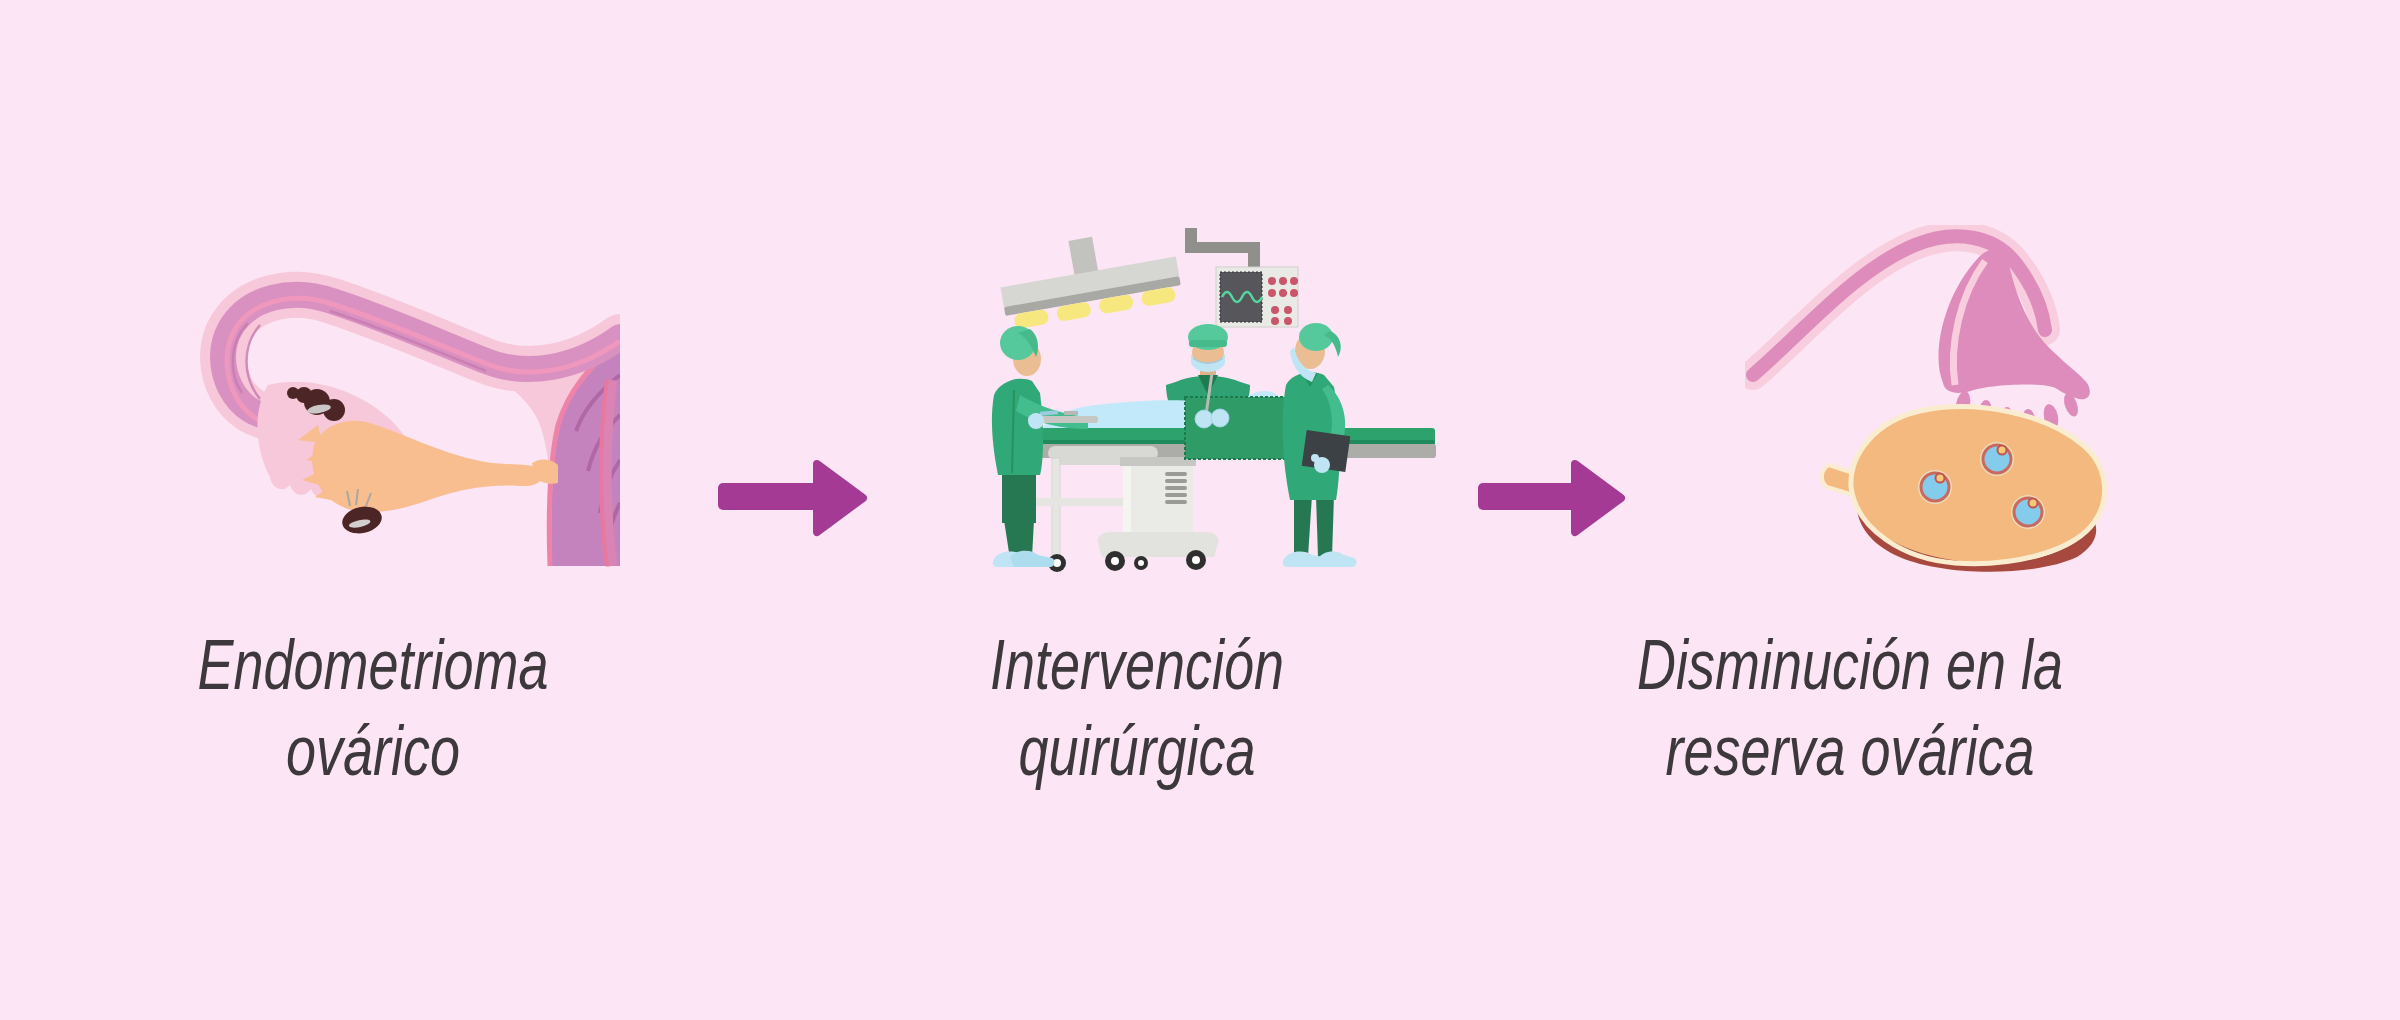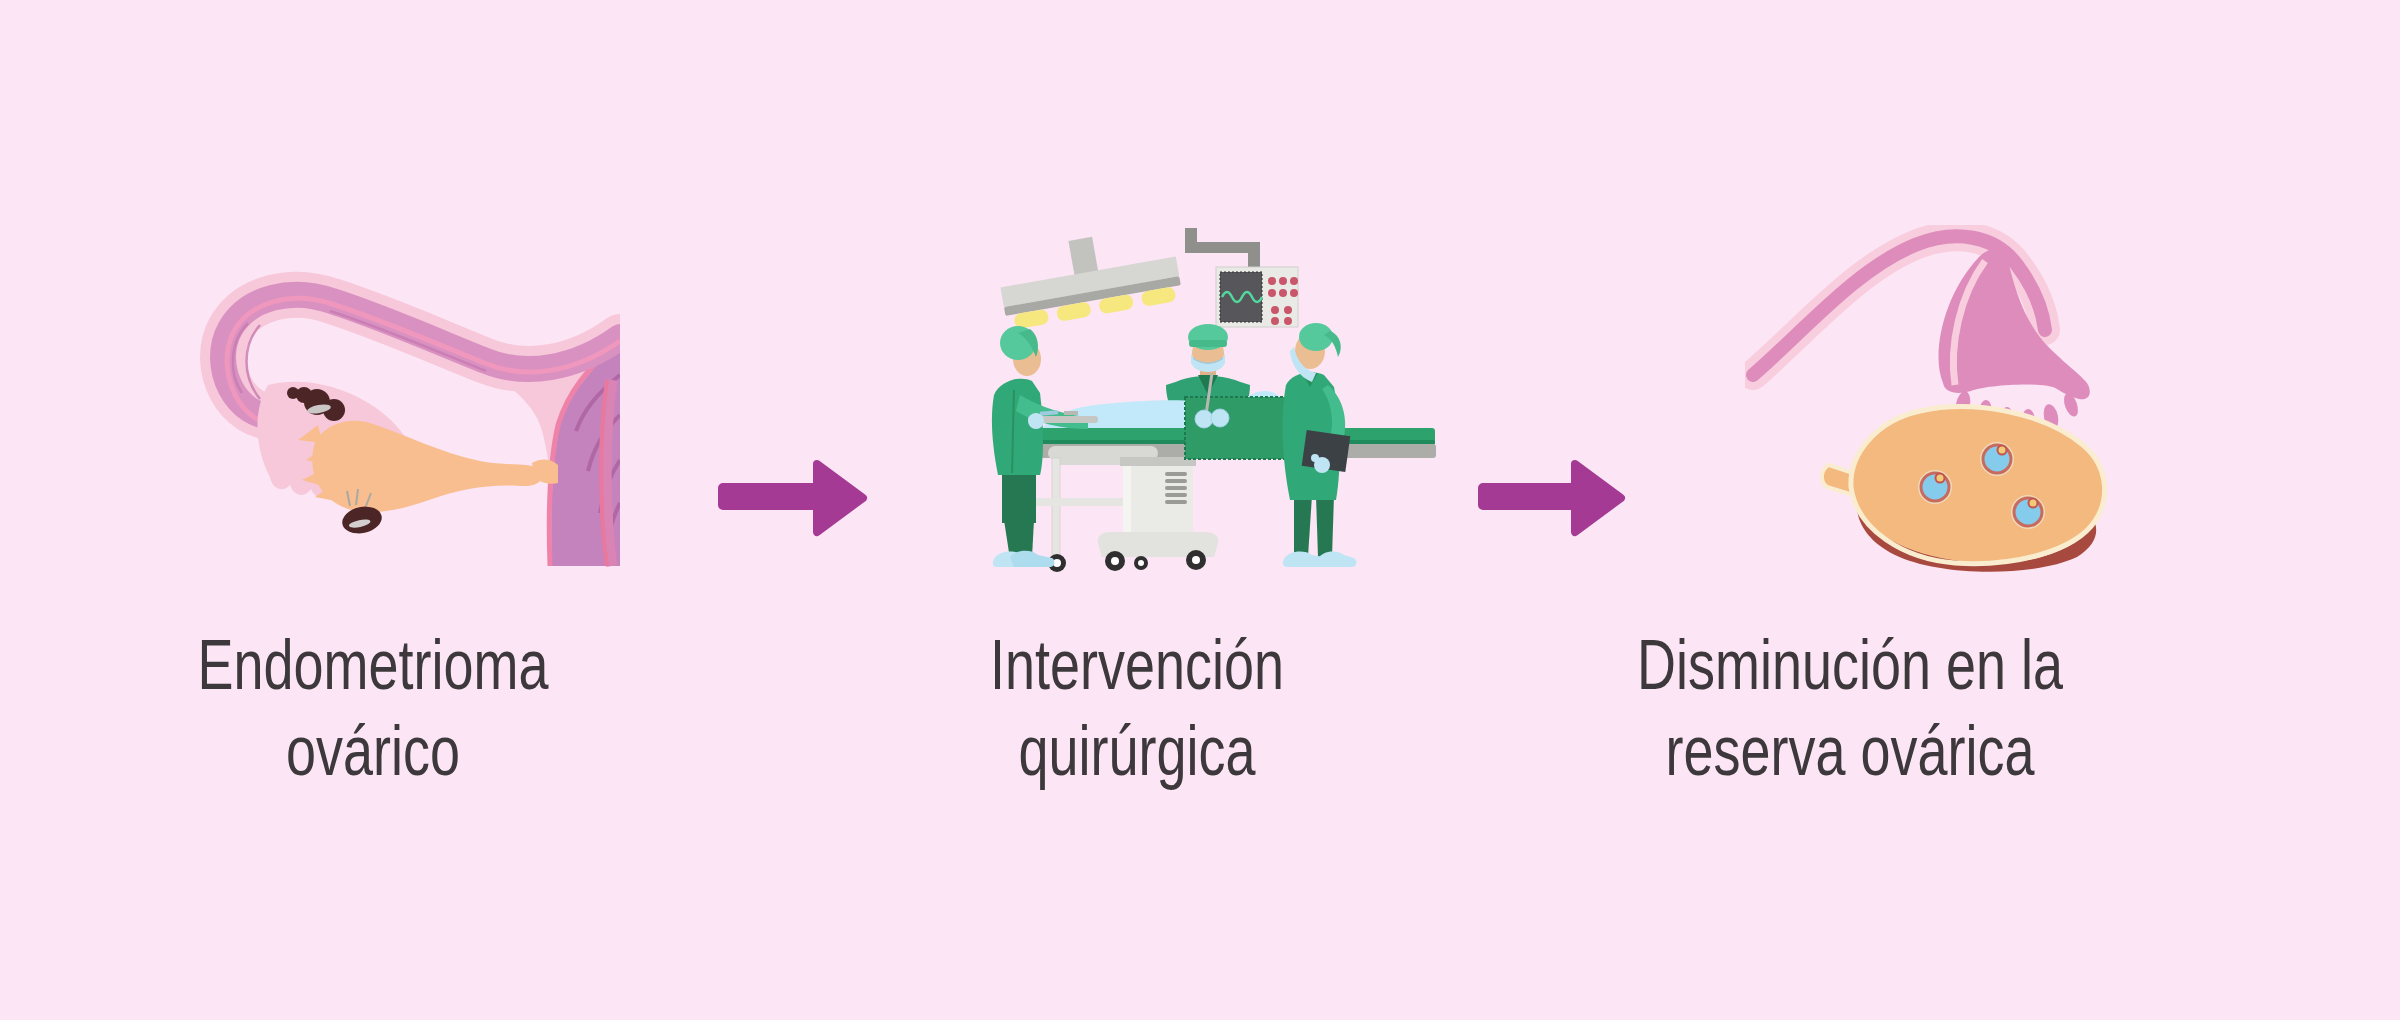--- a/index.html
+++ b/index.html
@@ -5,20 +5,21 @@
   :root{
     --bg:#FCE5F4;
     --arrow:#A53A95;
     --text:#3C383B;
   }
   html,body{margin:0;padding:0;}
   body{background:var(--bg);font-family:"Liberation Sans", sans-serif;}
   .canvas{
     position:relative;width:2400px;height:1020px;overflow:hidden;
     background:var(--bg);
+    font-style:italic;
   }
   .illus{position:absolute;}
   .arrow-svg{position:absolute;}
   .arrow-head{stroke:var(--arrow);stroke-width:8;stroke-linejoin:round;}
   .step-label{
     position:absolute;width:700px;text-align:center;color:var(--text);
     font-size:71px;line-height:86px;font-weight:400;
     transform:scaleX(0.76);transform-origin:center top;
     white-space:nowrap;
   }

